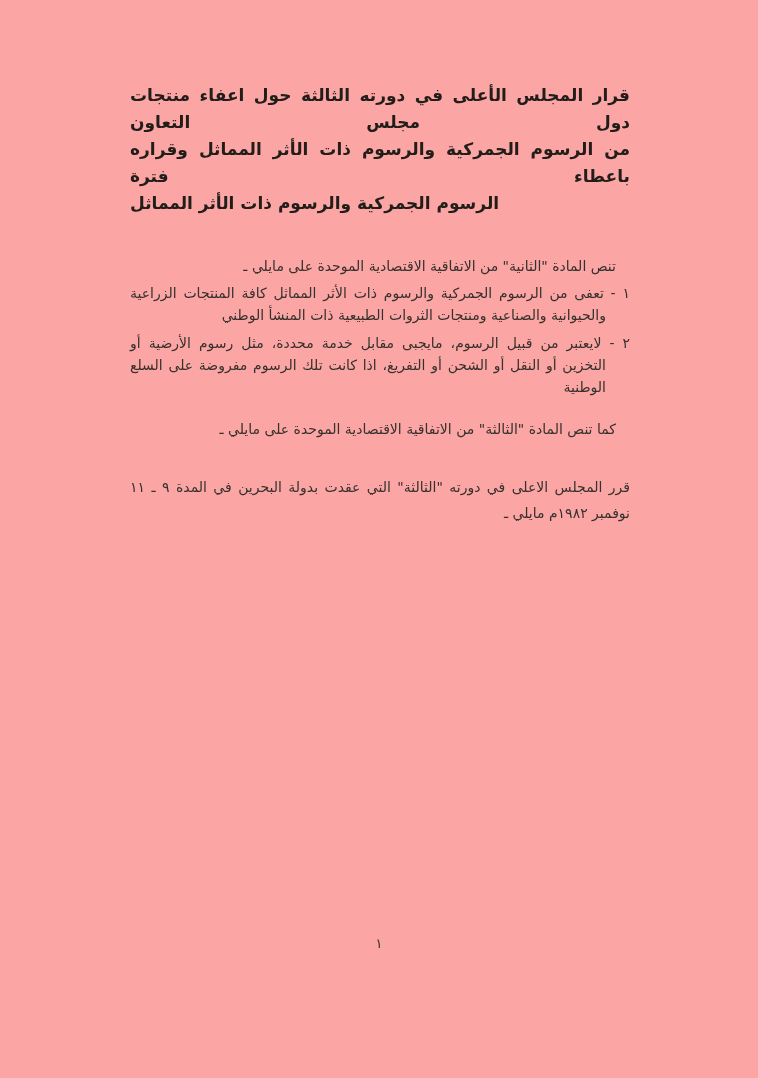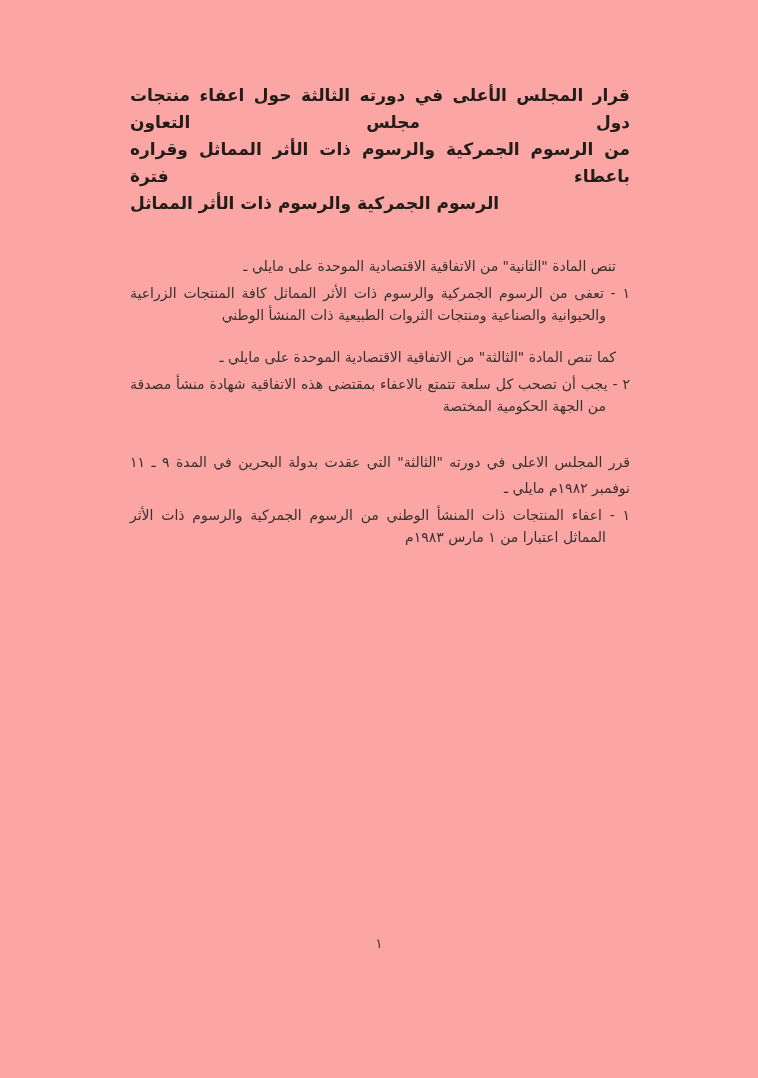--- a/index.html
+++ b/index.html
@@ -83,27 +83,26 @@
 
   <div class="title">
     <div class="title-line">قرار المجلس الأعلى في دورته الثالثة حول اعفاء منتجات دول مجلس التعاون</div>
     <div class="title-line">من الرسوم الجمركية والرسوم ذات الأثر المماثل وقراره باعطاء فترة</div>
     <div class="title-line title-last">الرسوم الجمركية والرسوم ذات الأثر المماثل</div>
   </div>
 
   <div class="section">
     <p class="intro intro-indent">تنص المادة "الثانية" من الاتفاقية الاقتصادية الموحدة على مايلي ـ</p>
     <p class="item">١ - تعفى من الرسوم الجمركية والرسوم ذات الأثر المماثل كافة المنتجات الزراعية والحيوانية والصناعية ومنتجات الثروات الطبيعية ذات المنشأ الوطني</p>
+    <p class="item">٢ - لايعتبر من قبيل الرسوم، مايجبى مقابل خدمة محددة، مثل رسوم الأرضية أو التخزين أو النقل أو الشحن أو التفريغ، اذا كانت تلك الرسوم مفروضة على السلع الوطنية</p>
   </div>
 
   <div class="section">
     <p class="intro intro-indent">كما تنص المادة "الثالثة" من الاتفاقية الاقتصادية الموحدة على مايلي ـ</p>
-    <p class="item">٢ - يجب أن تصحب كل سلعة تتمتع بالاعفاء بمقتضى هذه الاتفاقية شهادة منشأ مصدقة من الجهة الحكومية المختصة</p>
   </div>
 
   <div class="section section-decision">
     <p class="intro">قرر المجلس الاعلى في دورته "الثالثة" التي عقدت بدولة البحرين في المدة ٩ ـ ١١ نوفمبر ١٩٨٢م مايلي ـ</p>
-    <p class="item">١ - اعفاء المنتجات ذات المنشأ الوطني من الرسوم الجمركية والرسوم ذات الأثر المماثل اعتبارا من ١ مارس ١٩٨٣م</p>
   </div>
 
   <div class="page-number">١</div>
 
 </div>
 
 </body></html>

